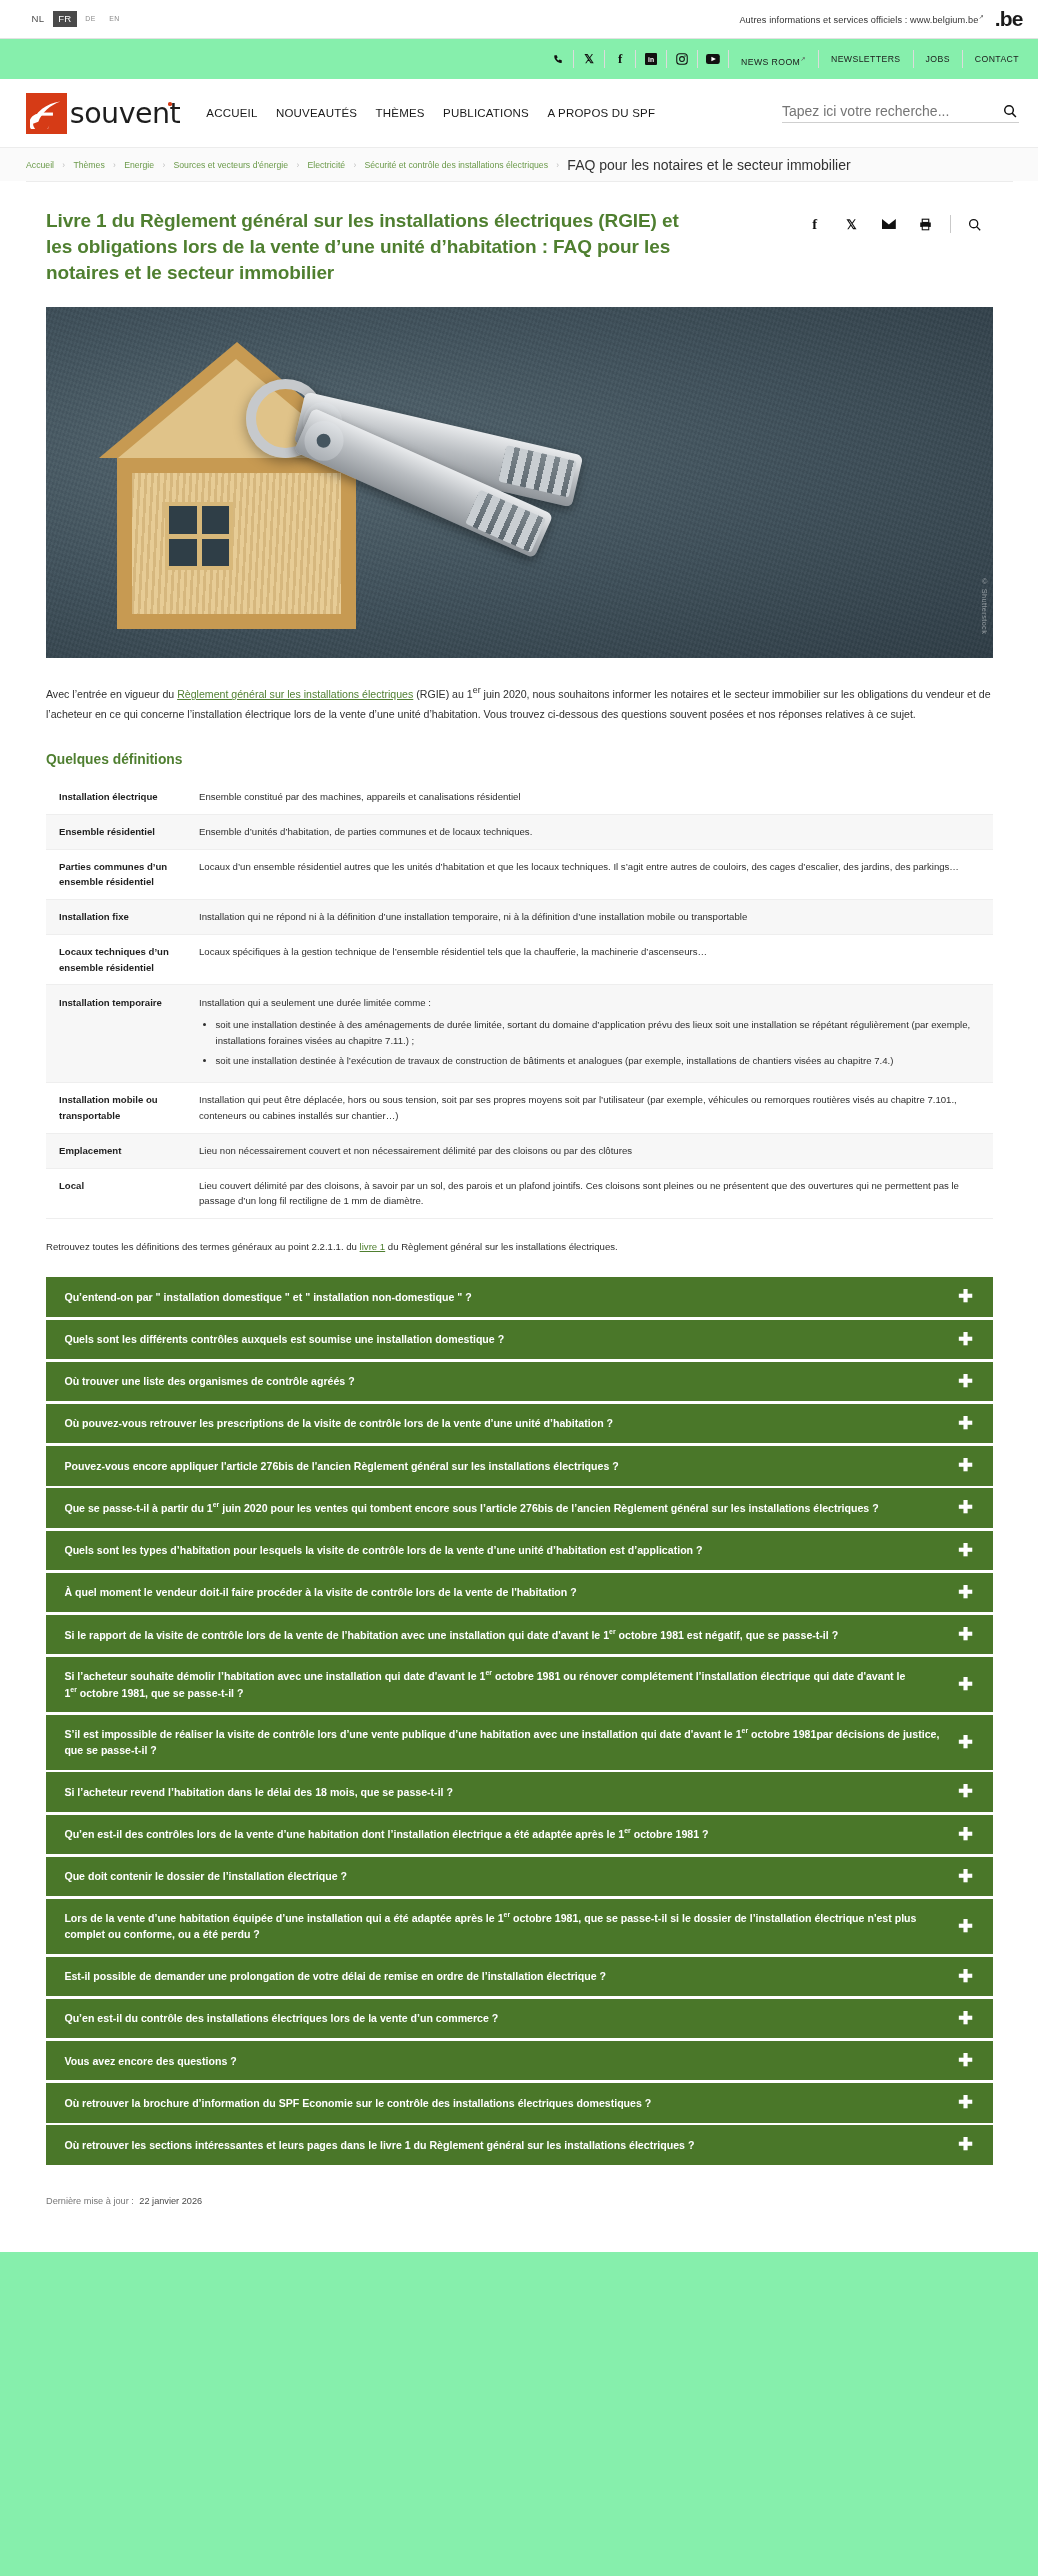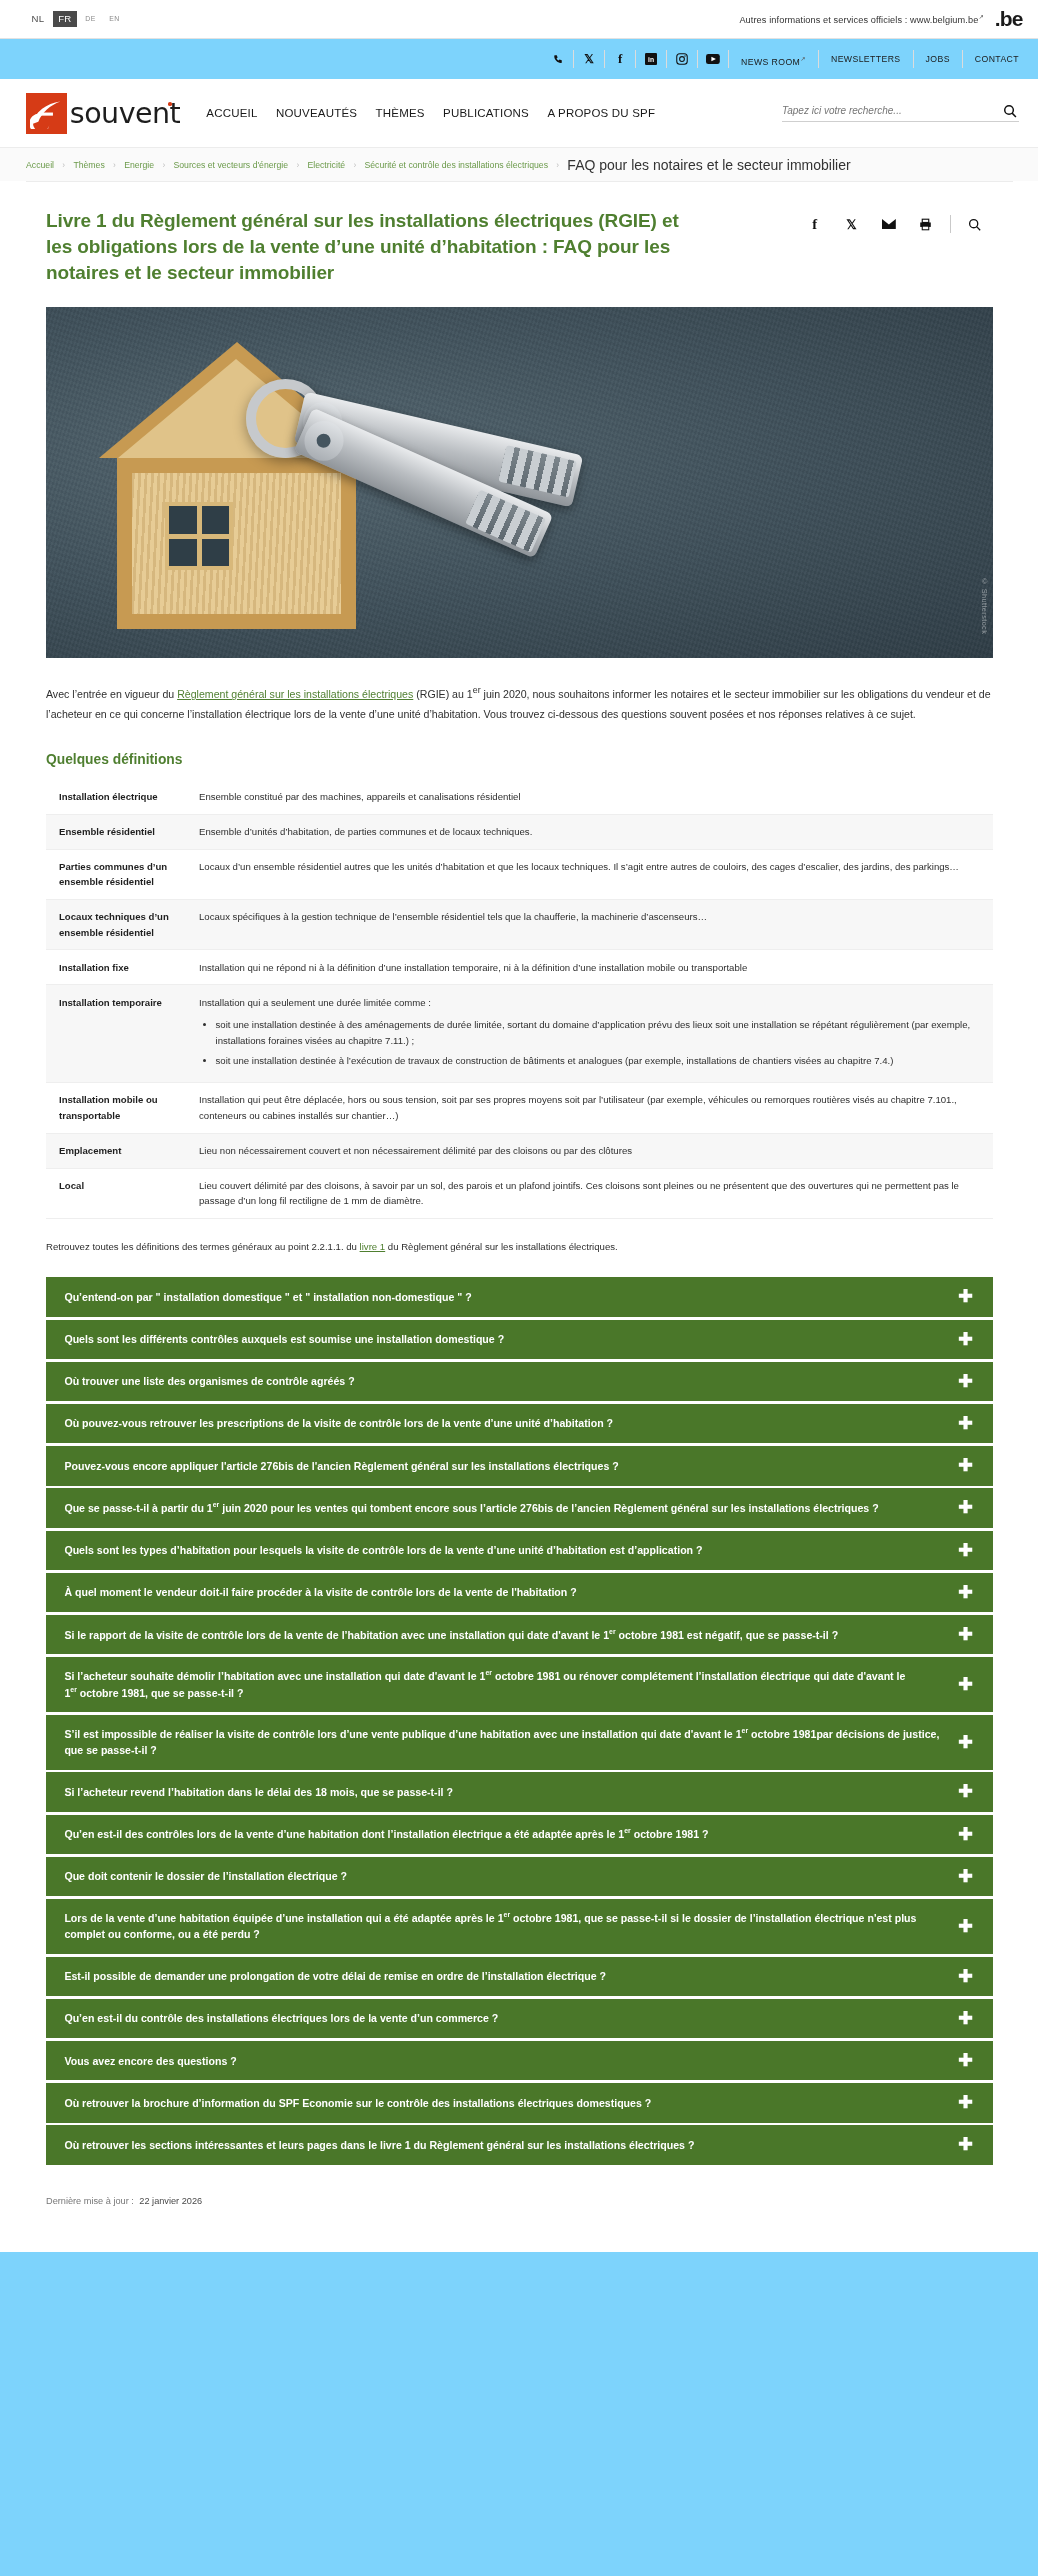--- a/index.html
+++ b/index.html
@@ -7,21 +7,21 @@
   html, body {
     width: 1039px;
     background: #d8d8d8;
     font-family: "Liberation Sans", sans-serif;
   }
   body { display: flex; justify-content: center; }
 
   .page {
     width: 1039px;
     min-height: 2576px;
-    background: #7dd3fc;
+    background: #86efac;
     position: relative;
     overflow: hidden;
   }
 
   
   .fed-bar {
     height: 39px;
     background: #ffffff;
     display: flex;
     align-items: center;
@@ -149,22 +149,21 @@
     display: flex;
     align-items: center;
     border-bottom: 0.9px solid #cfcfcf;
     width: 237px;
     padding-bottom: 3.7px;
   }
   .search-input {
     border: none;
     outline: none;
     flex: 1;
-    font-size: 10px;
-    font-style: italic;
+    font-size: 14px;
     color: #8d8d8d;
     font-family: "Liberation Sans", sans-serif;
     background: transparent;
   }
   .search-btn {
     border: none;
     background: transparent;
     cursor: pointer;
     display: flex;
     align-items: center;
@@ -646,26 +645,26 @@
           </tr>
           <tr>
             <td class="term">Ensemble résidentiel</td>
             <td><span>Ensemble d’unités d’habitation, de parties communes et de locaux techniques.</span></td>
           </tr>
           <tr>
             <td class="term">Parties communes d’un ensemble résidentiel</td>
             <td><span>Locaux d’un ensemble résidentiel autres que les unités d’habitation et que les locaux techniques. Il s’agit entre autres de couloirs, des cages d’escalier, des jardins, des parkings…</span></td>
           </tr>
           <tr>
+            <td class="term">Installation fixe</td>
+            <td><span>Installation qui ne répond ni à la définition d’une installation temporaire, ni à la définition d’une installation mobile ou transportable</span></td>
+          </tr>
+          <tr>
             <td class="term">Locaux techniques d’un ensemble résidentiel</td>
             <td><span>Locaux spécifiques à la gestion technique de l’ensemble résidentiel tels que la chaufferie, la machinerie d’ascenseurs…</span></td>
-          </tr>
-          <tr>
-            <td class="term">Installation fixe</td>
-            <td><span>Installation qui ne répond ni à la définition d’une installation temporaire, ni à la définition d’une installation mobile ou transportable</span></td>
           </tr>
           <tr>
             <td class="term">Installation temporaire</td>
             <td><span>Installation qui a seulement une durée limitée comme :</span><ul>
                 <li>soit une installation destinée à des aménagements de durée limitée, sortant du domaine d’application prévu des lieux soit une installation se répétant régulièrement (par exemple, installations foraines visées au chapitre 7.11.) ;</li>
                 <li>soit une installation destinée à l’exécution de travaux de construction de bâtiments et analogues (par exemple, installations de chantiers visées au chapitre 7.4.)</li>
               </ul></td>
           </tr>
           <tr>
             <td class="term">Installation mobile ou transportable</td>

